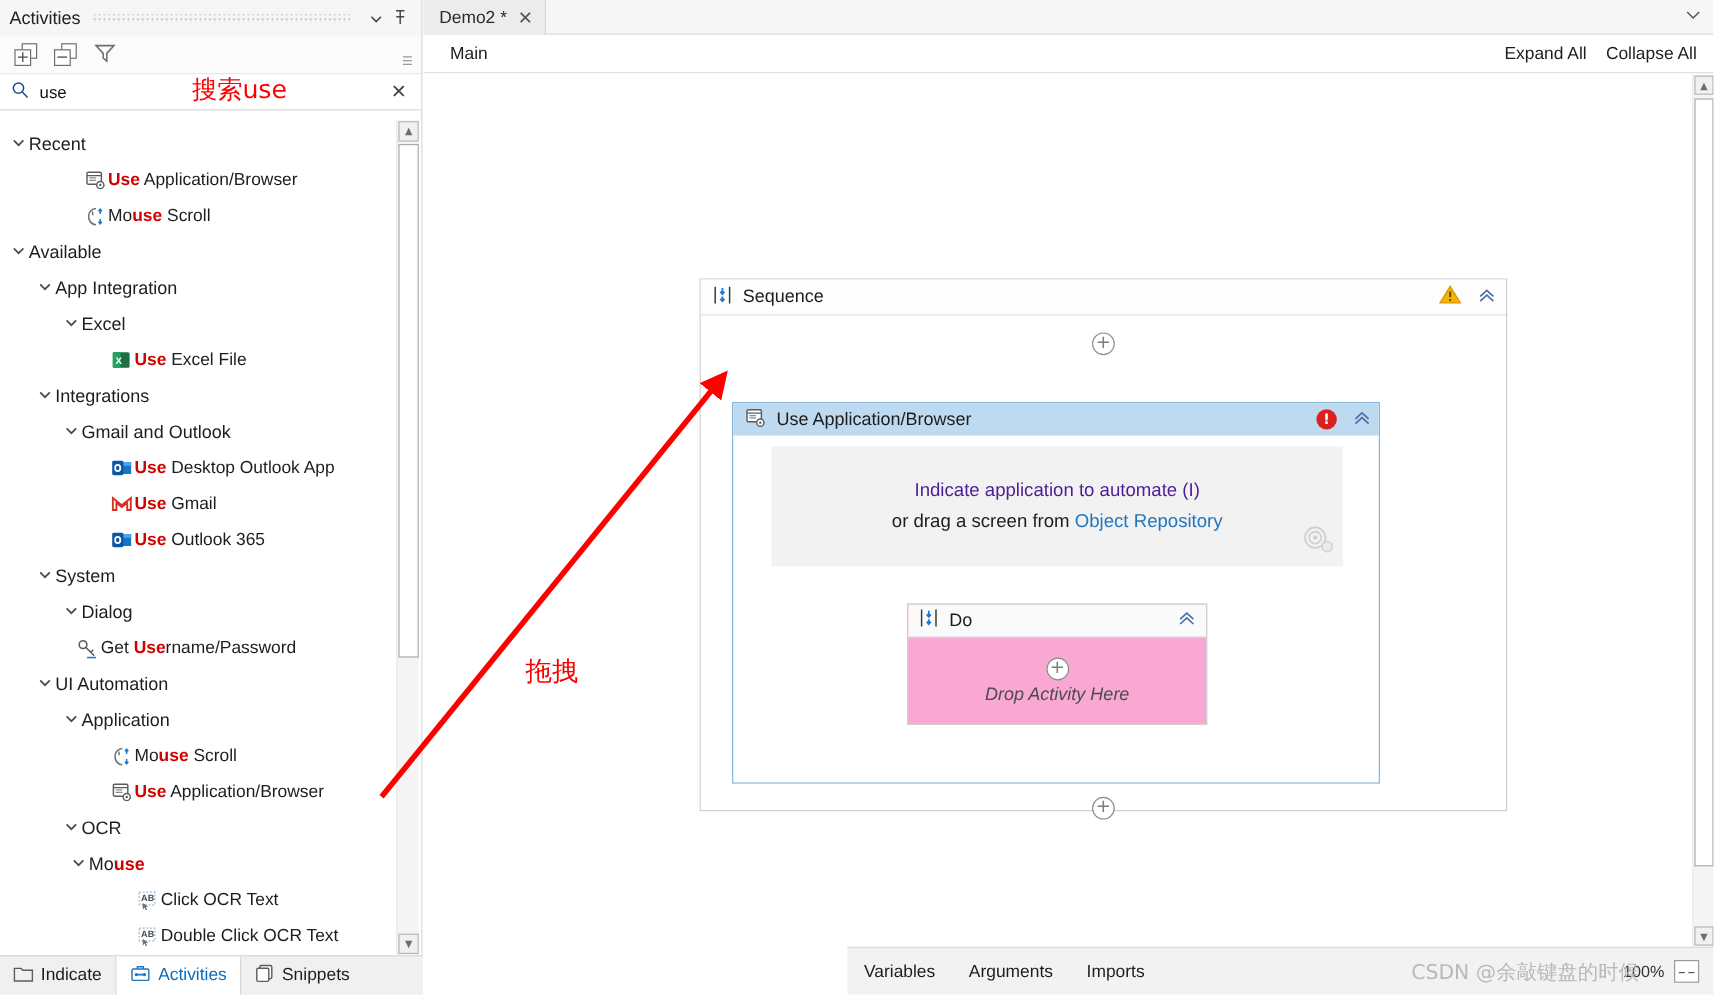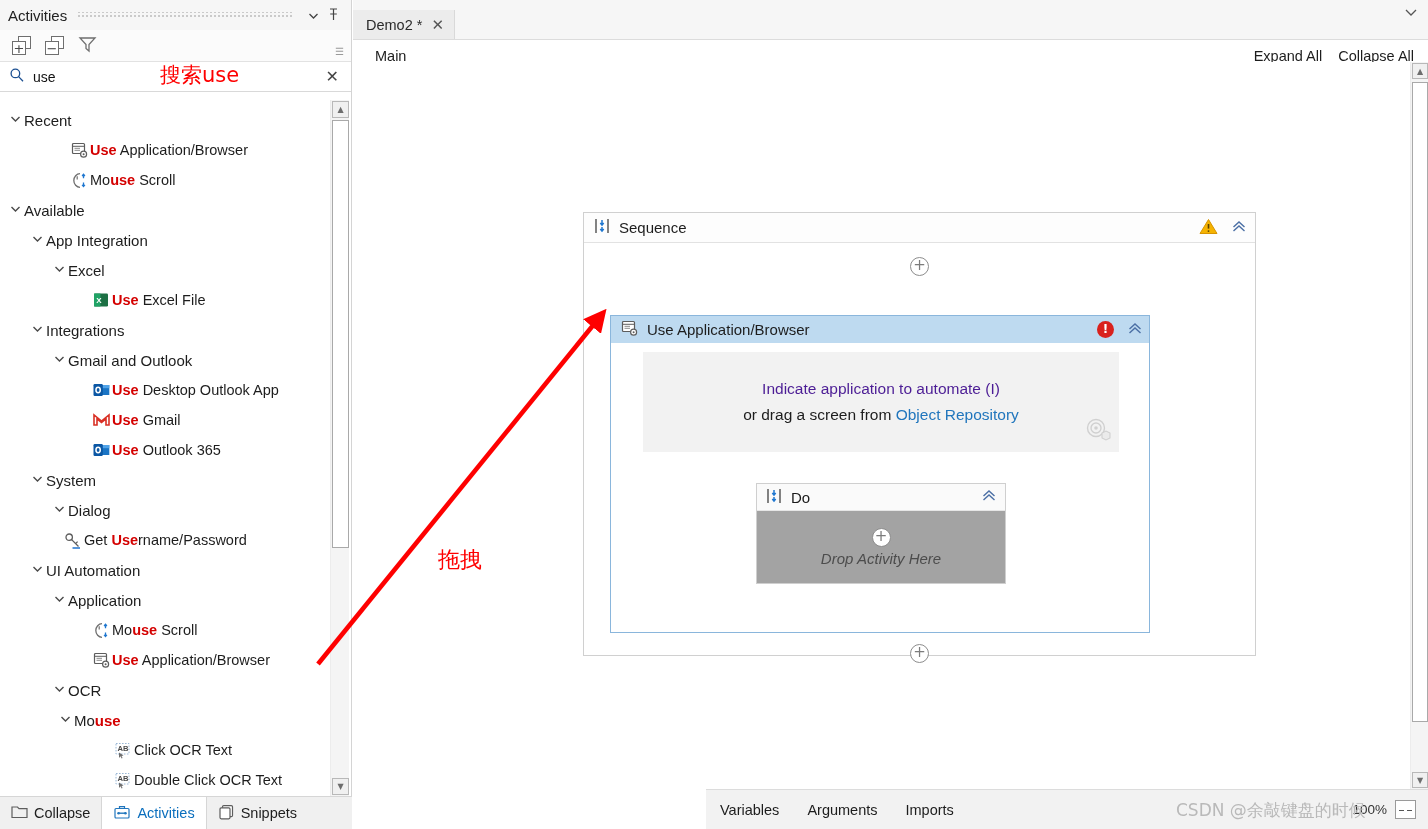--- a/index.html
+++ b/index.html
@@ -120,21 +120,21 @@
   }
   .ltab {
     display: flex; align-items: center; gap: 6px;
     padding: 0 11px; font-size: 14.5px; color: #1d1d1d; cursor: default;
   }
   .ltab.active { background: #fff; color: #0a6ebd; border-right: 1px solid #d6d6d6; border-left: 1px solid #d6d6d6;}
 
   
   #main { position: absolute; left: 353px; top: 0; right: 0; bottom: 0; background: #fff; }
   #tabstrip {
-    height: 40px; background: #f6f6f6; display: flex; align-items: flex-end;
+    height: 29px; background: #f6f6f6; display: flex; align-items: flex-start;
     border-bottom: 1px solid #dcdcdc; position: relative;
   }
   .doctab {
     height: 29px; display: flex; align-items: center; gap: 9px;
     padding: 0 10px 0 13px; background: #ececec; font-size: 14.5px; color: #2b2b2b;
     border-right: 1px solid #d9d9d9; cursor: default;
   }
   .doctab .x { color: #555; font-size: 15px; font-family: "DejaVu Sans", sans-serif; }
   .tabstrip-chev {
     position: absolute; right: 10px; top: 6px; color: #555; font-size: 12px;
@@ -149,21 +149,21 @@
   .bc-actions { display: flex; gap: 16px; text-align: right; }
   .bc-actions span { cursor: default; }
 
   #canvas {
     position: absolute; left: 0; top: 62px; right: 18px; bottom: 40px;
     background: #fff; overflow: hidden;
   }
 
   
   .seq-outer {
-    position: absolute; left: 230px; top: 150px; width: 673px; height: 444px;
+    position: absolute; left: 230px; top: 170px; width: 673px; height: 444px;
     background: #fff; border: 1px solid #d0d0d0;
   }
   .node-head {
     height: 30px; display: flex; align-items: center; gap: 9px;
     padding: 0 8px 0 10px; font-size: 15px; color: #1d1d1d;
     border-bottom: 1px solid #e2e2e2; background: #fdfdfd;
   }
   .node-head .title { flex: 1; }
   .collapse-chev { color: #4b6fa5; font-size: 15px; font-family: "DejaVu Sans", sans-serif; }
 
@@ -193,21 +193,21 @@
     background: #f2f2f2; display: flex; flex-direction: column;
     align-items: center; justify-content: center; gap: 8px;
   }
   .ind-line1 { color: #4c1d95; font-size: 15.5px; }
   .ind-line2 { font-size: 15.5px; color: #1d1d1d; }
   .ind-line2 a { color: #2176bd; text-decoration: none; }
   .target-ico { position: absolute; right: 8px; bottom: 6px; opacity: .38; }
 
   .do-box {
     position: absolute; left: 145px; top: 167px; width: 250px; height: 101px;
-    border: 1px solid #cfcfcf; background: #a3a3a3;
+    border: 1px solid #cfcfcf; background: #f9a8d4;
   }
   .do-head {
     height: 27px; display: flex; align-items: center; gap: 9px;
     padding: 0 8px 0 9px; background: #fafafa; border-bottom: 1px solid #e6e6e6;
     font-size: 15px;
   }
   .do-body {
     height: calc(100% - 27px); display: flex; flex-direction: column;
     align-items: center; justify-content: center; gap: 3px;
   }
@@ -527,21 +527,21 @@
         <div class="thumb" style="top:20px;height:428px;"></div>
         <div class="arrow down">▼</div>
       </div>
     </div>
 
     <div id="left-tabs">
         <div class="ltab">
           <span><svg width="17" height="15" viewBox="0 0 17 15">
               <path d="M1 3 H6.5 L8 4.6 H16 V13.5 H1 Z" stroke="#5d5d5d" stroke-width="1.2" fill="none"></path>
             </svg></span>
-          <span>Collapse</span>
+          <span>Indicate</span>
         </div>
         <div class="ltab active">
           <span><svg width="18" height="16" viewBox="0 0 18 16">
               <rect x="2" y="4.5" width="14" height="9.5" rx="1" stroke="#2176bd" stroke-width="1.2" fill="none"></rect>
               <path d="M6.5 4.5 V2.6 h5 V4.5" stroke="#2176bd" stroke-width="1.2" fill="none"></path>
               <path d="M4.8 9.2 H13.2" stroke="#2176bd" stroke-width="1.4"></path>
               <circle cx="5.6" cy="9.2" r="1.3" fill="#2176bd"></circle>
               <circle cx="12.4" cy="9.2" r="1.3" fill="#2176bd"></circle>
             </svg></span>
           <span>Activities</span>

